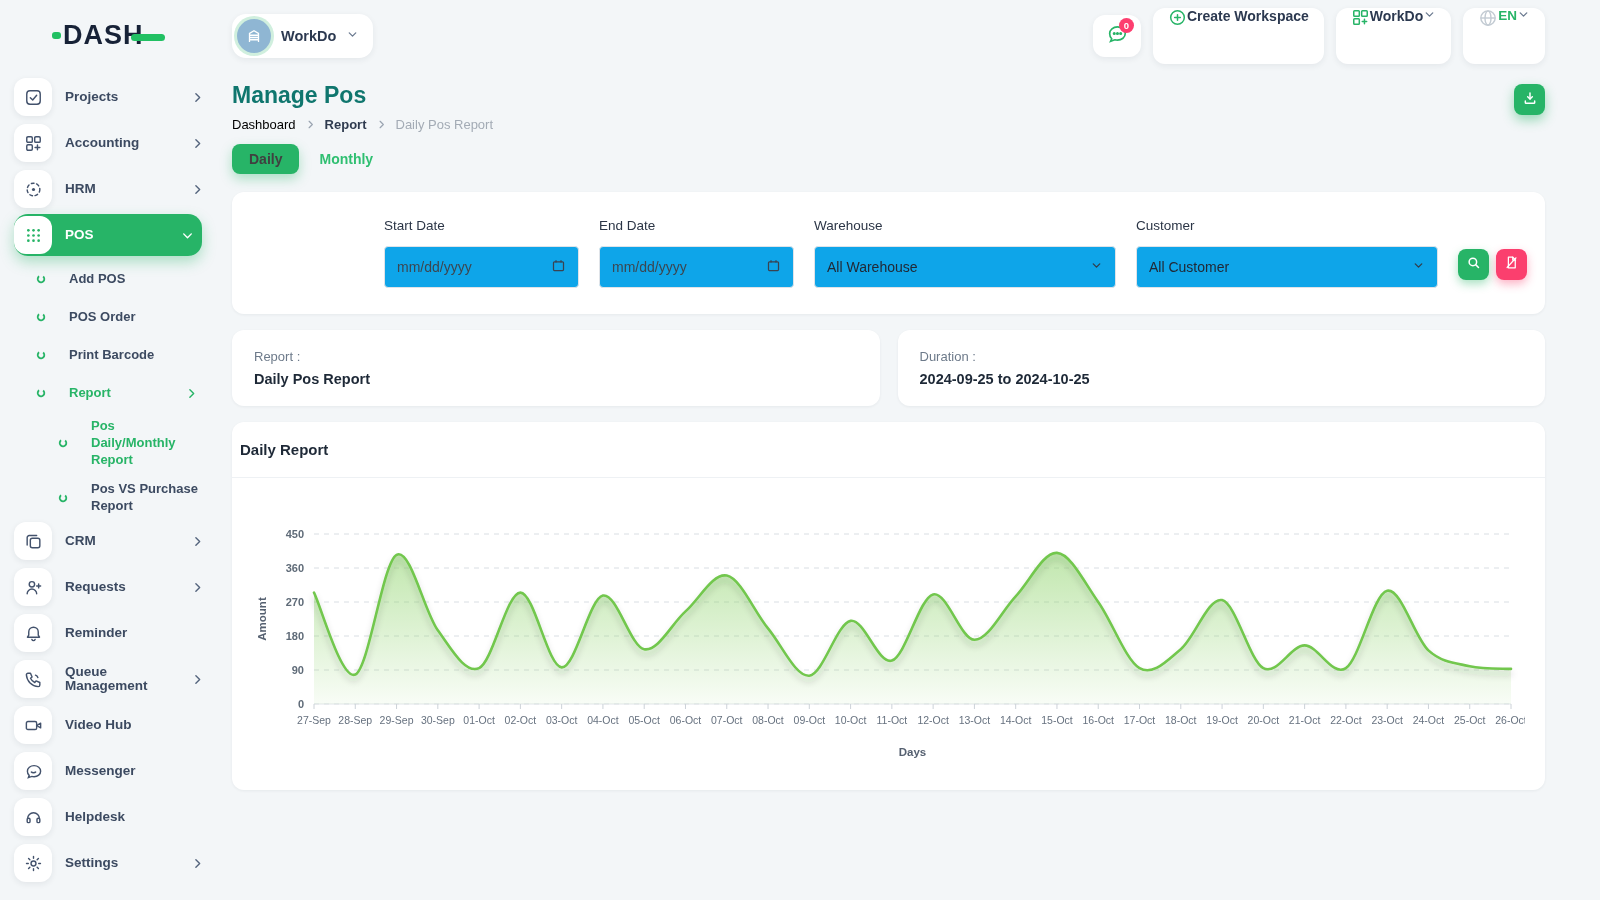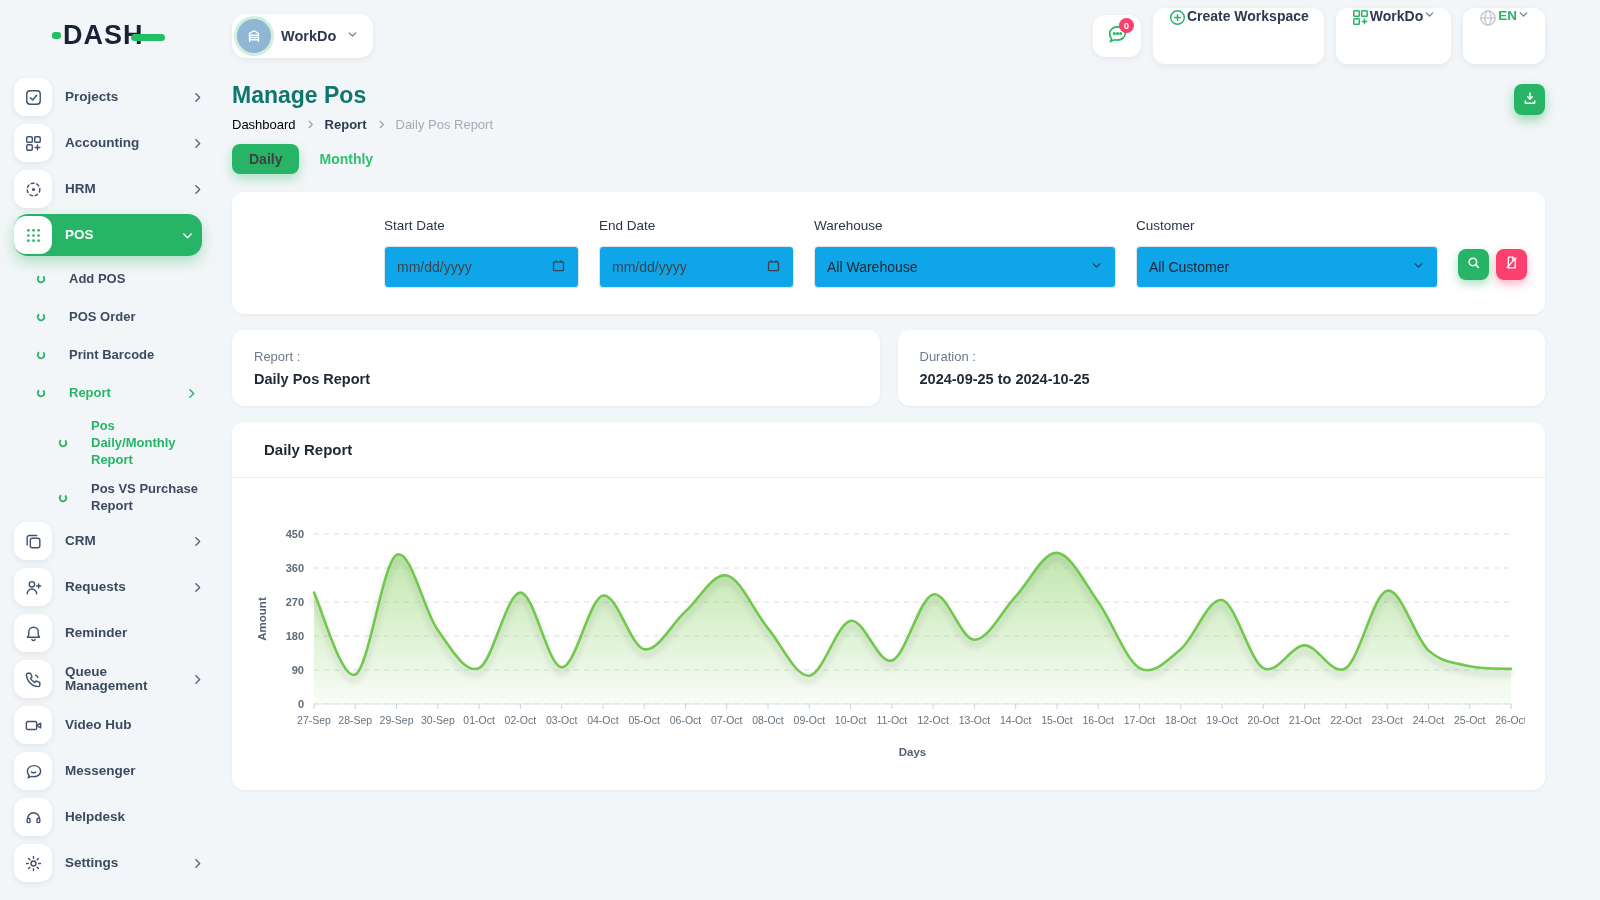--- a/index.html
+++ b/index.html
@@ -61,21 +61,21 @@
   .w-sel{width:302px}
   .sel-text{color:#212936}
   .filter-btns{margin-left:auto;display:flex;gap:7px;align-self:center;margin-top:22px}
   .sq-btn{width:31px;height:31px;border:none;border-radius:8px;color:#fff;display:flex;align-items:center;justify-content:center;cursor:pointer}
   .sq-green{background:#27b467;box-shadow:0 4px 10px rgba(39,180,103,.4)}
   .sq-pink{background:#fb3f6e;box-shadow:0 4px 10px rgba(251,63,110,.4)}
   .cards-row{display:flex;gap:18px;margin-bottom:16px}
   .info-card{flex:1;padding:19px 22px}
   .info-label{font-size:13px;color:#6d7a8a;margin-bottom:7px}
   .info-value{font-size:14.5px;font-weight:800;color:#1e2937}
-  .chart-head{padding:19px 32px;font-size:15px;font-weight:800;color:#1e2937;border-bottom:1px solid #eef1f4}
+  .chart-head{padding:19px 8px;font-size:15px;font-weight:800;color:#1e2937;border-bottom:1px solid #eef1f4}
   .chart-body{padding:14px 20px 14px}
 </style>
 </head>
 <body>
 
 <aside class="sidebar">
   <div class="logo">
     <span class="logo-dot"></span>
     <span class="logo-text">DASH</span>
     <span class="logo-bar"></span>

